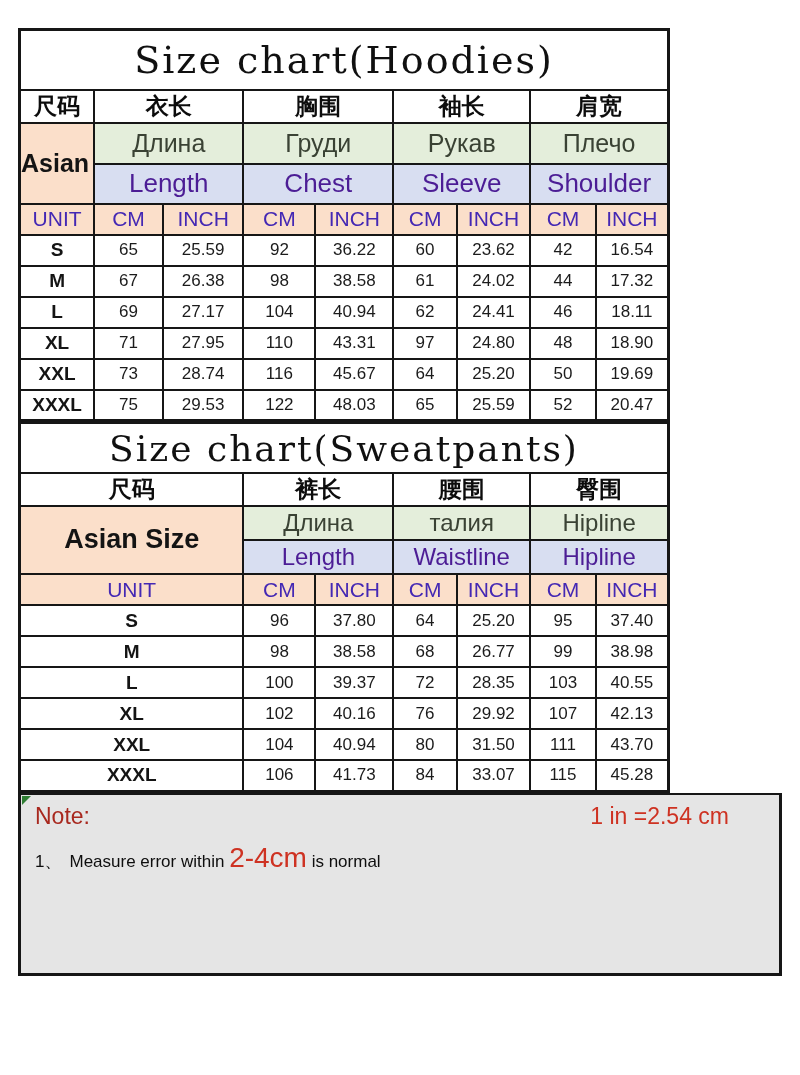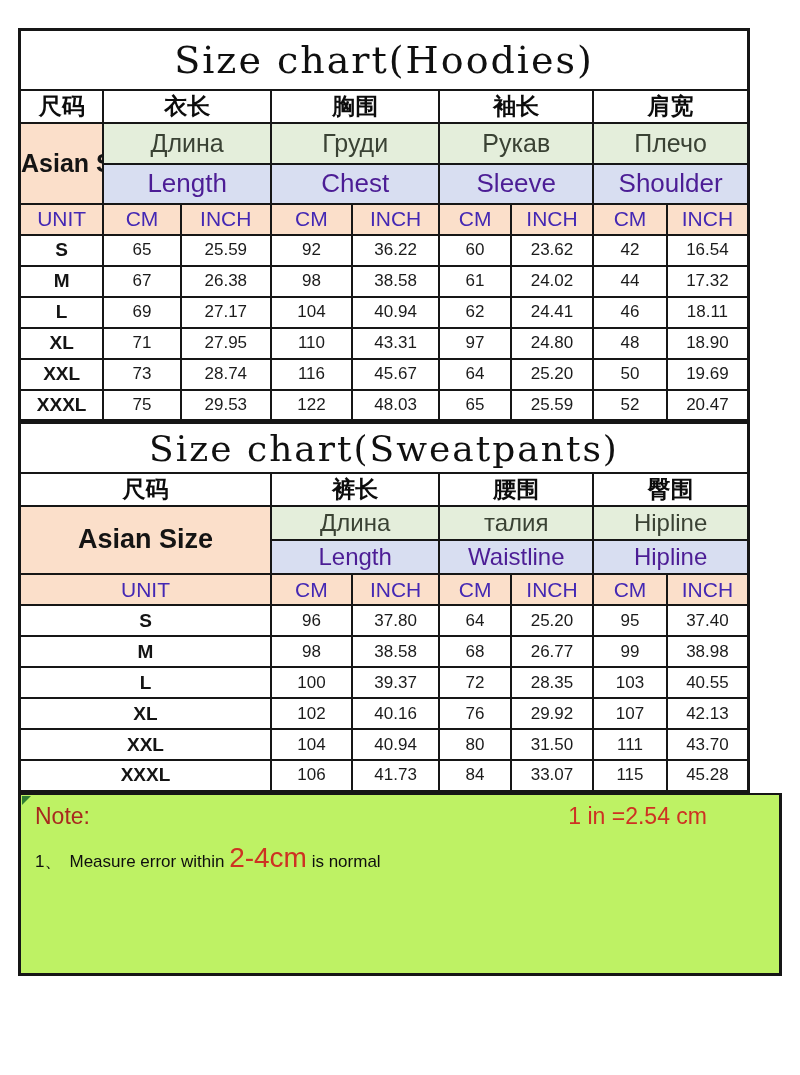--- a/index.html
+++ b/index.html
@@ -6,21 +6,21 @@
     --peach:#fbdfca; --green:#e4eedb; --blue:#d8def1;
     --unit-text:#4428b4; --border:#161616;
     --red-dark:#a8281e; --red-bright:#ce3222;
   }
   *{box-sizing:border-box;}
   html,body{margin:0;padding:0;background:#ffffff;}
   body{font-family:"Liberation Sans","DejaVu Sans",sans-serif;color:#141414;}
   .sheet{position:relative;width:800px;height:1075px;background:#fff;overflow:hidden;}
   .inner{position:absolute;left:18px;top:28px;width:764px;}
 
-  table.size-table{width:732px;border-collapse:collapse;table-layout:fixed;}
+  table.size-table{width:652px;border-collapse:collapse;table-layout:fixed;}
   table.size-table td{
     border:2px solid var(--border);
     text-align:center;vertical-align:middle;
     padding:0;overflow:hidden;white-space:nowrap;
   }
   table.size-table{border:3px solid var(--border);}
 
   td.title{
     font-family:"DejaVu Serif","Liberation Serif",serif;
     font-size:38px;letter-spacing:2px;height:60px;font-weight:normal;color:#101010;
@@ -32,29 +32,29 @@
   td.asian{background:var(--peach);font-weight:bold;font-size:25px;line-height:1.15;white-space:normal;}
   td.asian.one-line{font-size:27px;white-space:nowrap;}
   td.ru{background:var(--green);font-size:25px;color:#3a4234;height:41px;}
   td.en{background:var(--blue);font-size:26px;color:#4c1d95;height:40px;}
   td.unit{background:var(--peach);color:var(--unit-text);font-size:21px;height:31px;}
   td.size{font-weight:bold;font-size:19px;height:31px;}
   td.val{font-size:17px;color:#1b1b1b;}
 
   .note-box{
     position:relative;border:3px solid var(--border);border-top-width:2px;
-    min-height:183px;padding:6px 14px 10px 14px;background:#bef264;
+    min-height:183px;padding:6px 14px 10px 14px;background:#e5e5e5;
   }
   .note-box .corner{
     position:absolute;left:1px;top:1px;width:0;height:0;
     border-top:9px solid #2f7d33;border-right:9px solid transparent;
   }
   .note-head{display:flex;justify-content:space-between;align-items:flex-start;margin:2px 0 14px 0;}
   .note-label{color:var(--red-dark);font-size:23px;}
-  .note-conv{color:var(--red-bright);font-size:23px;margin-right:58px;}
+  .note-conv{color:var(--red-bright);font-size:23px;margin-right:36px;}
   .note-item{margin:12px 0;font-size:17px;color:#0e0e0e;line-height:1.55;}
   .note-item .num{margin-right:8px;}
   .note-item .hl{color:var(--red-bright);}
   .note-item .hl1{font-size:28px;line-height:1;}
   .note-item .hl2{font-size:29px;line-height:1;}
 </style>
 </head>
 <body>
 
 <div class="sheet">

